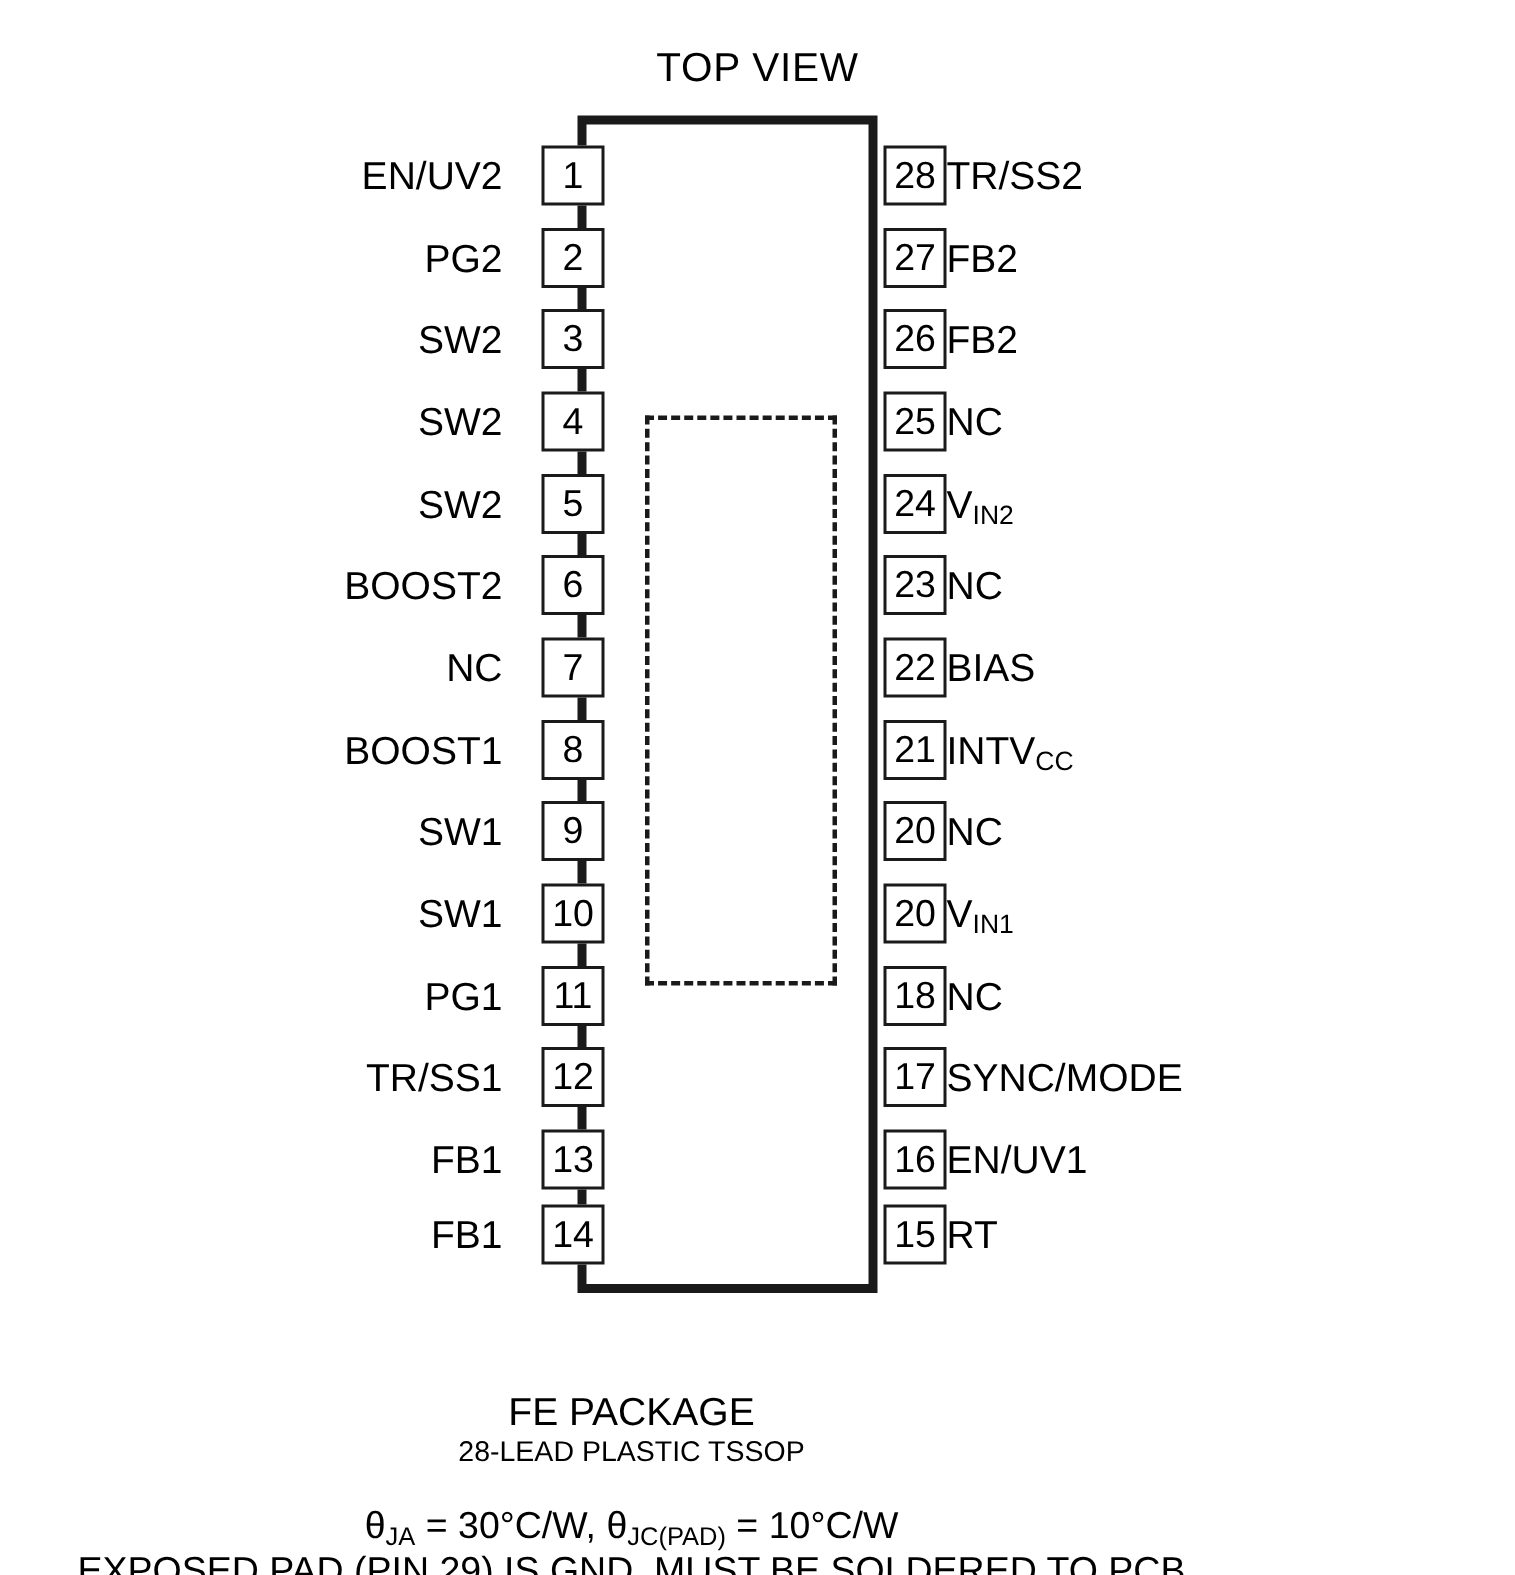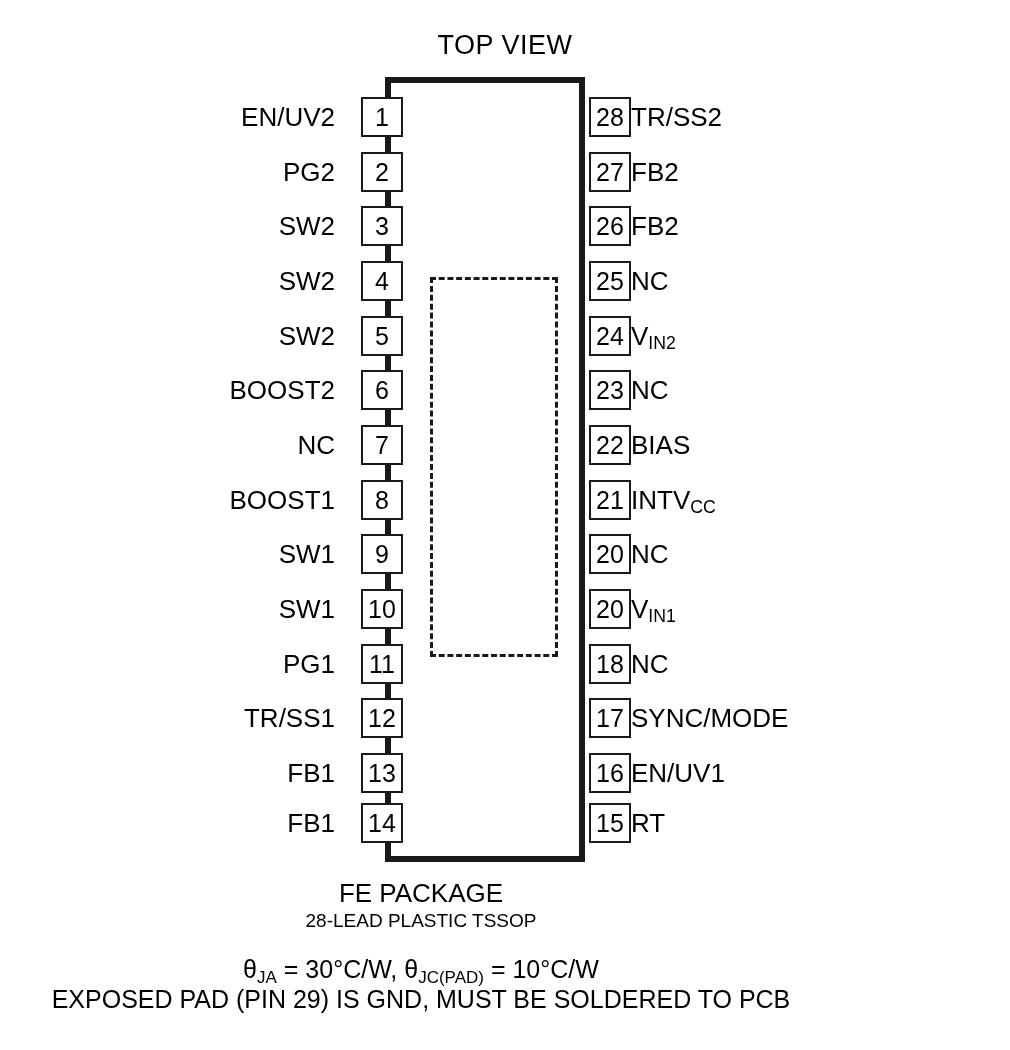--- a/index.html
+++ b/index.html
@@ -117,20 +117,21 @@
     vertical-align: baseline;
     position: relative;
     top: 0.28em;
   }
 
   .caption {
     position: absolute;
     left: 0;
     width: 842px;
     text-align: center;
+    margin-top: 48px;
   }
   .caption-line1 { top: 878px; font-size: 26px; }
   .caption-line2 { top: 910px; font-size: 19px; }
   .caption-line3 { top: 955px; font-size: 25px; }
   .caption-line4 { top: 985px; font-size: 25px; }
 </style>
 </head>
 <body>
 
 <div id="diagram">

